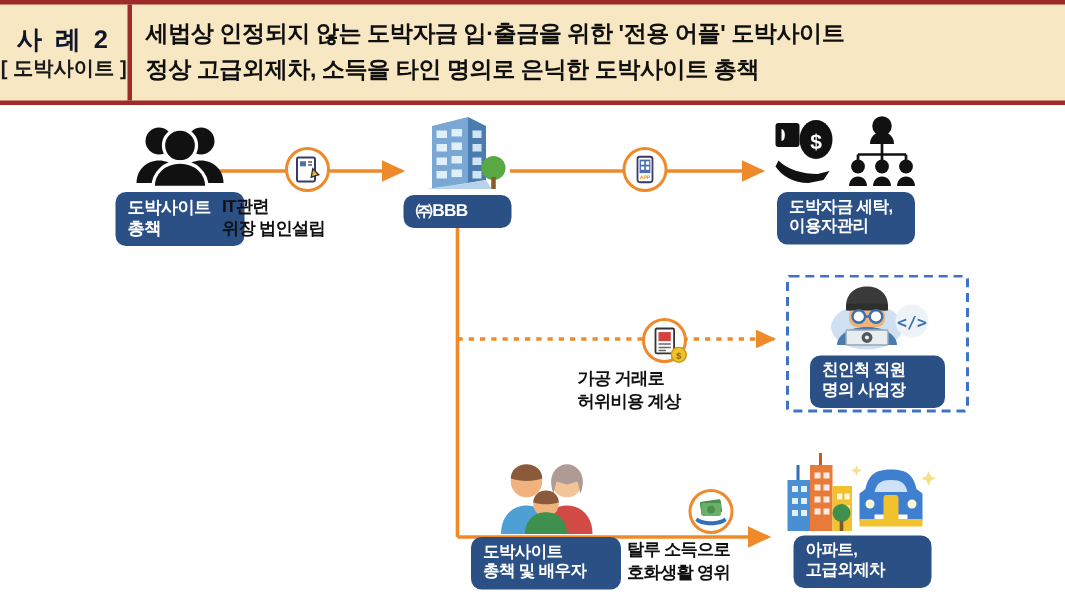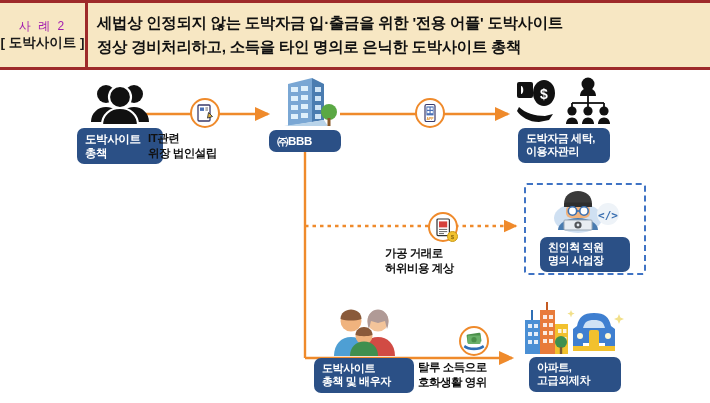--- a/index.html
+++ b/index.html
@@ -22,21 +22,21 @@
   }
   #case-label{
     width:88px;flex:0 0 88px;
     border-right:3px solid #9e2a2a;
     display:flex;flex-direction:column;
     align-items:center;justify-content:center;
     box-sizing:border-box;
     padding-top:1px;
   }
   #case-label .case-no{
-    font-size:12px;font-weight:normal;color:#a21caf;
+    font-size:17px;font-weight:bold;color:#0f172a;
     letter-spacing:2px;line-height:1.15;
   }
   #case-label .case-tag{
     font-size:13.5px;font-weight:bold;color:#1a1a1a;
     line-height:1.2;margin-top:2px;white-space:nowrap;
   }
   #header-text{
     flex:1;display:flex;flex-direction:column;
     justify-content:center;padding-left:9px;padding-right:6px;
   }
@@ -99,21 +99,21 @@
 </head>
 <body>
 
 <div id="header">
   <div id="case-label">
     <div class="case-no">사 례 2</div>
     <div class="case-tag">[ 도박사이트 ]</div>
   </div>
   <div id="header-text">
     <div class="hline">세법상 인정되지 않는 도박자금 입·출금을 위한 '전용 어플' 도박사이트</div>
-    <div class="hline">정상 경비처리하고, 소득을 타인 명의로 은닉한 도박사이트 총책</div>
+    <div class="hline">정상 고급외제차, 소득을 타인 명의로 은닉한 도박사이트 총책</div>
   </div>
 </div>
 
 <div id="canvas">
 
   <svg id="wires" viewBox="0 0 710 333">
     <defs>
       <marker id="ah" markerWidth="7" markerHeight="7" refX="5.6" refY="3" orient="auto">
         <path d="M0,0 L6.5,3 L0,6 z" fill="#ef8a2b"></path>
       </marker>

